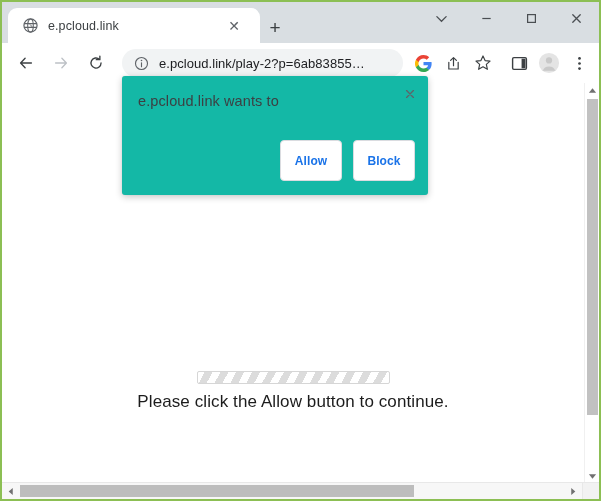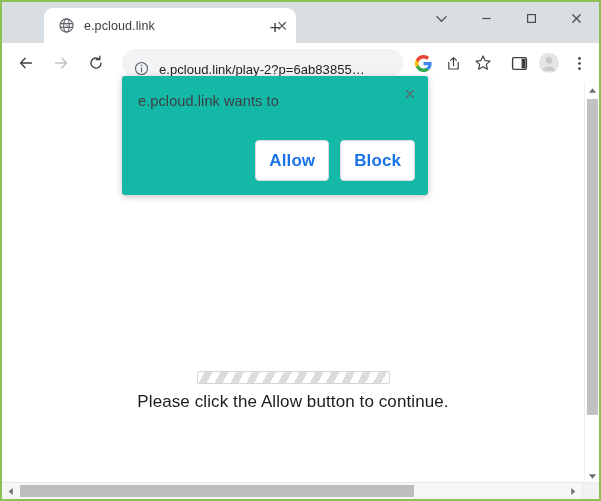--- a/index.html
+++ b/index.html
@@ -24,22 +24,21 @@
     position: absolute; left: 0; top: 0;
     width: 597px; height: 41px;
     background: #d9dee2;
   }
   .tab {
     position: absolute; left: 6px; top: 6px;
     width: 252px; height: 35px;
     background: #ffffff;
     border-radius: 9px 9px 0 0;
     display: flex; align-items: center;
-    padding: 0 4px 0 14px;
-    margin-left: 36px;
+    padding: 0 16px 0 14px;
   }
   .tab-favicon {
     width: 17px; height: 17px; flex: 0 0 17px;
     margin-right: 9px;
     display: flex; align-items: center; justify-content: center;
   }
   .tab-title {
     flex: 1 1 auto;
     font-size: 12.5px; color: #3c4043;
     white-space: nowrap; overflow: hidden; text-overflow: ellipsis;
@@ -82,21 +81,21 @@
     display: flex; align-items: center; justify-content: center;
     border-radius: 50%;
   }
   .navbtn:first-child { margin-left: 9px; }
   #omnibox {
     position: relative;
     flex: 1 1 auto;
     height: 28px; margin-left: 11px; margin-right: 6px;
     background: #f1f3f4;
     border-radius: 15px;
-    display: flex; align-items: flex-end;
+    display: flex; align-items: center;
     padding: 0 10px 0 10px;
     min-width: 0;
   }
   #omnibox .info-icon {
     width: 18px; height: 18px; flex: 0 0 18px;
     margin-right: 9px;
     display: flex; align-items: center; justify-content: center;
   }
   #urltext {
     font-size: 13px; color: #202124;
@@ -228,21 +227,21 @@
     display: flex; gap: 11px;
   }
   .dlgbtn {
     min-width: 62px; height: 41px;
     padding: 15px 13px;
     border: 1px solid #dadce0;
     border-radius: 4px;
     background: #ffffff;
     color: #1a73e8;
     font-family: "Liberation Sans", sans-serif;
-    font-size: 17px; font-weight: bold;
+    font-size: 12px; font-weight: bold;
     display: flex; align-items: center; justify-content: center;
     letter-spacing: .1px;
   }
 </style>
 </head>
 <body>
 
 <div id="window">
 
   <div id="tabstrip">

